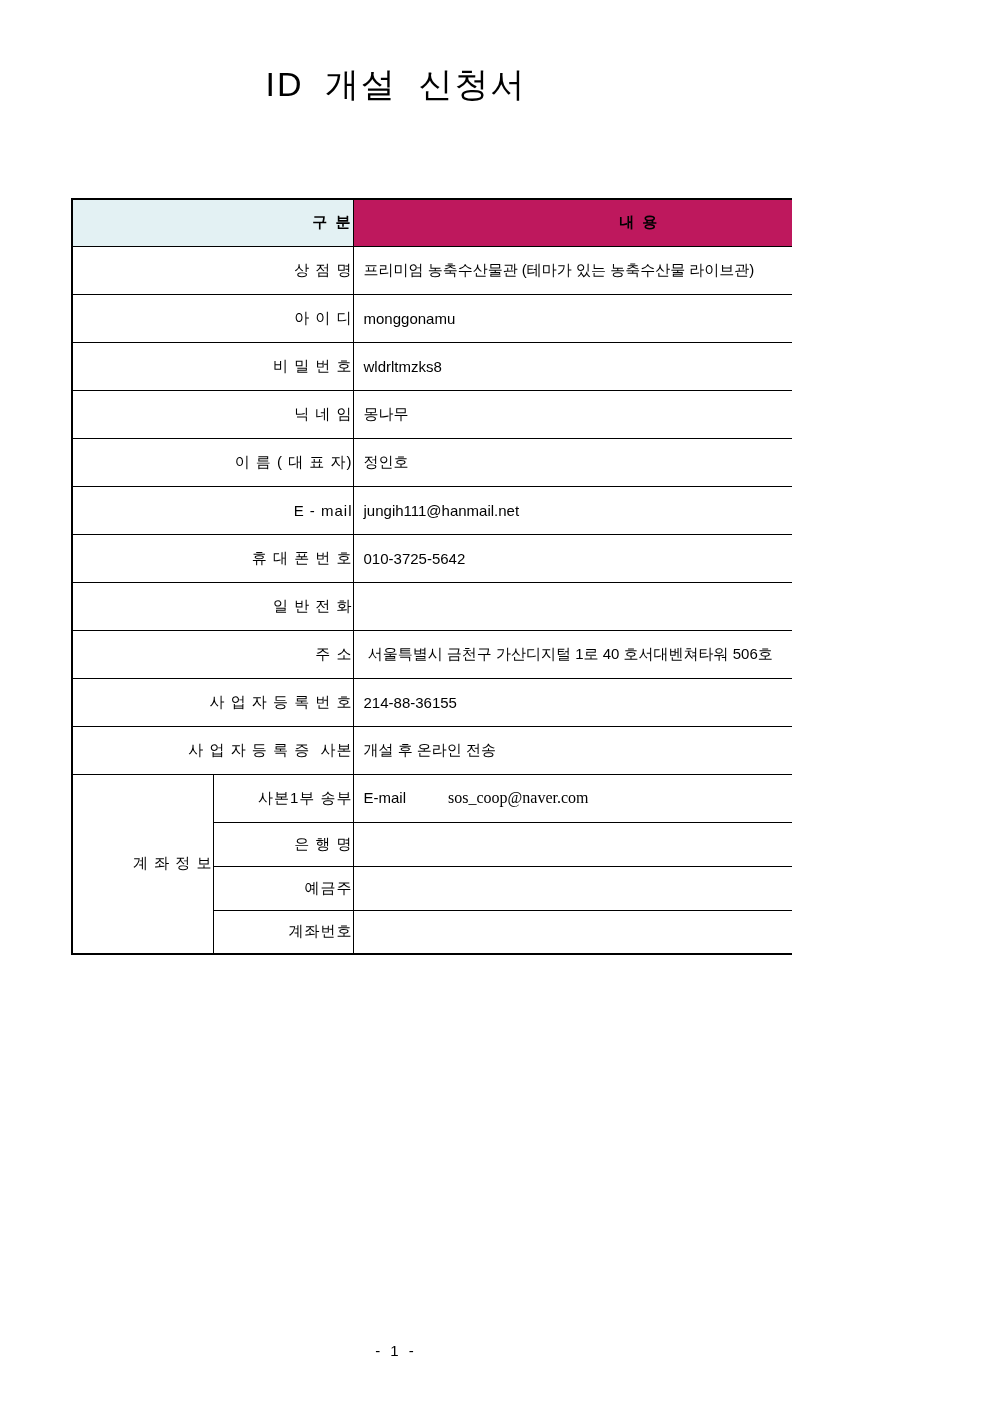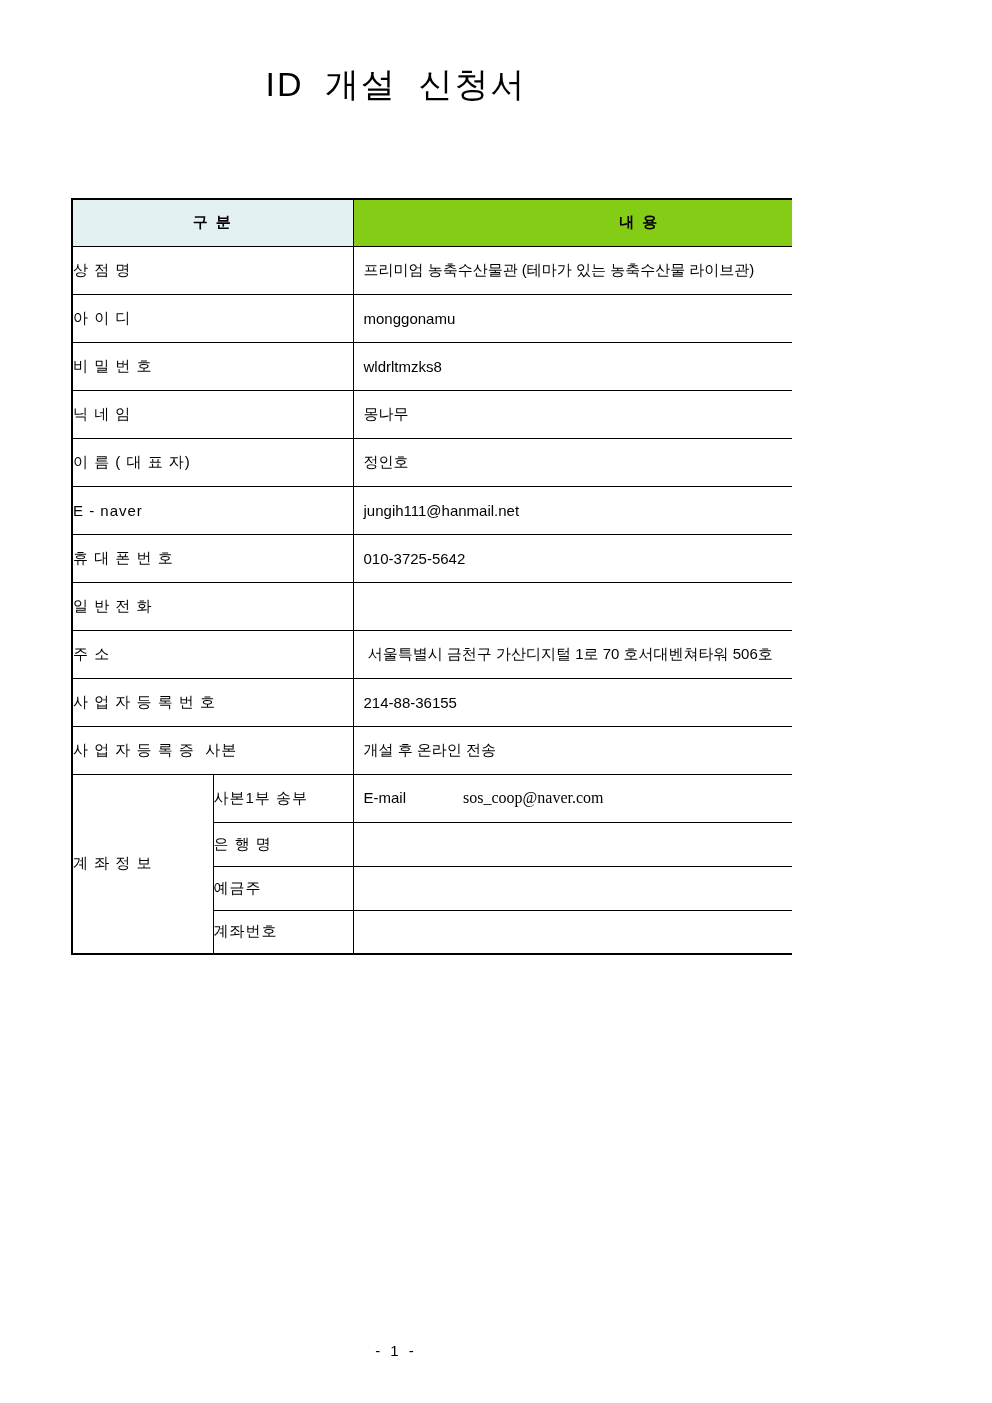--- a/index.html
+++ b/index.html
@@ -40,38 +40,38 @@
     white-space: pre-wrap;
     overflow: hidden;
   }
   col.c1 { width: 141px; }
   col.c2 { width: 140px; }
   col.c3 { width: 573px; }
   tr.hdr-row { height: 47px; }
   tr.body-row { height: 48px; }
   tr.acct-row { height: 44px; }
   td.label-cell {
-    text-align: left;
+    text-align: right;
     letter-spacing: 1px;
   }
   td.hdr-cell {
     text-align: center;
     font-weight: bold;
     font-size: 17px;
     letter-spacing: 2px;
   }
   td.value-cell {
     text-align: left;
     padding-left: 10px;
     padding-right: 9px;
   }
   .email-value {
     font-family: "Liberation Serif", serif;
     font-size: 16px;
-    margin-left: 57px;
+    margin-left: 42px;
   }
   .page-footer {
     position: absolute;
     top: 1342px;
     left: 0;
     width: 100%;
     text-align: center;
     font-size: 15px;
     letter-spacing: 3px;
   }
@@ -85,22 +85,22 @@
 
   <table class="form-table">
     <colgroup>
         <col class="c1">
         <col class="c2">
         <col class="c3">
       </colgroup>
 
     <tbody>
         <tr class="hdr-row">
-      <td class="hdr-cell" colspan="2" style="background:#e3f1f3;">구 분</td>
-      <td class="hdr-cell" style="background:#84cc16;">내 용</td>
+      <td class="hdr-cell" colspan="2" style="background:#e3f1f3;text-align:right;">구 분</td>
+      <td class="hdr-cell" style="background:#be185d;">내 용</td>
     </tr>
 
     <tr class="body-row">
       <td class="label-cell" colspan="2">상 점 명</td>
       <td class="value-cell">프리미엄 농축수산물관 (테마가 있는 농축수산물 라이브관)</td>
     </tr>
 
     <tr class="body-row">
       <td class="label-cell" colspan="2">아 이 디</td>
       <td class="value-cell">monggonamu</td>
@@ -115,37 +115,37 @@
       <td class="label-cell" colspan="2">닉 네 임</td>
       <td class="value-cell">몽나무</td>
     </tr>
 
     <tr class="body-row">
       <td class="label-cell" colspan="2">이 름 ( 대 표 자)</td>
       <td class="value-cell">정인호</td>
     </tr>
 
     <tr class="body-row">
-      <td class="label-cell" colspan="2">E - naver</td>
+      <td class="label-cell" colspan="2">E - mail</td>
       <td class="value-cell">jungih111@hanmail.net</td>
     </tr>
 
     <tr class="body-row">
       <td class="label-cell" colspan="2">휴 대 폰 번 호</td>
       <td class="value-cell">010-3725-5642</td>
     </tr>
 
     <tr class="body-row">
       <td class="label-cell" colspan="2">일 반 전 화</td>
       <td class="value-cell"></td>
     </tr>
 
     <tr class="body-row">
       <td class="label-cell" colspan="2">주 소</td>
-      <td class="value-cell"> 서울특별시 금천구 가산디지털 1로 70 호서대벤쳐타워 506호</td>
+      <td class="value-cell"> 서울특별시 금천구 가산디지털 1로 40 호서대벤쳐타워 506호</td>
     </tr>
 
     <tr class="body-row">
       <td class="label-cell" colspan="2">사 업 자 등 록 번 호</td>
       <td class="value-cell">214-88-36155</td>
     </tr>
 
     <tr class="body-row">
       <td class="label-cell" colspan="2">사 업 자 등 록 증  사본</td>
       <td class="value-cell">개설 후 온라인 전송</td>

